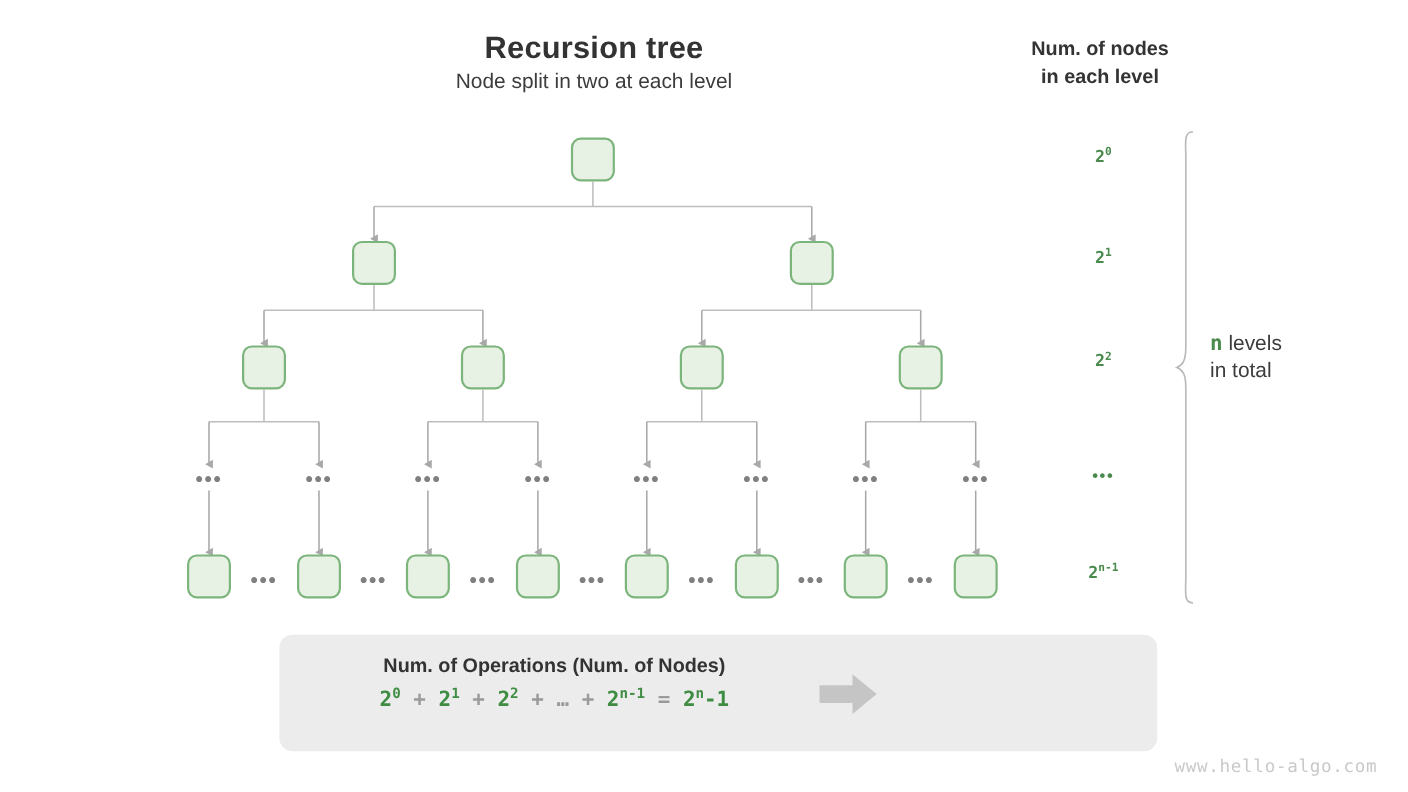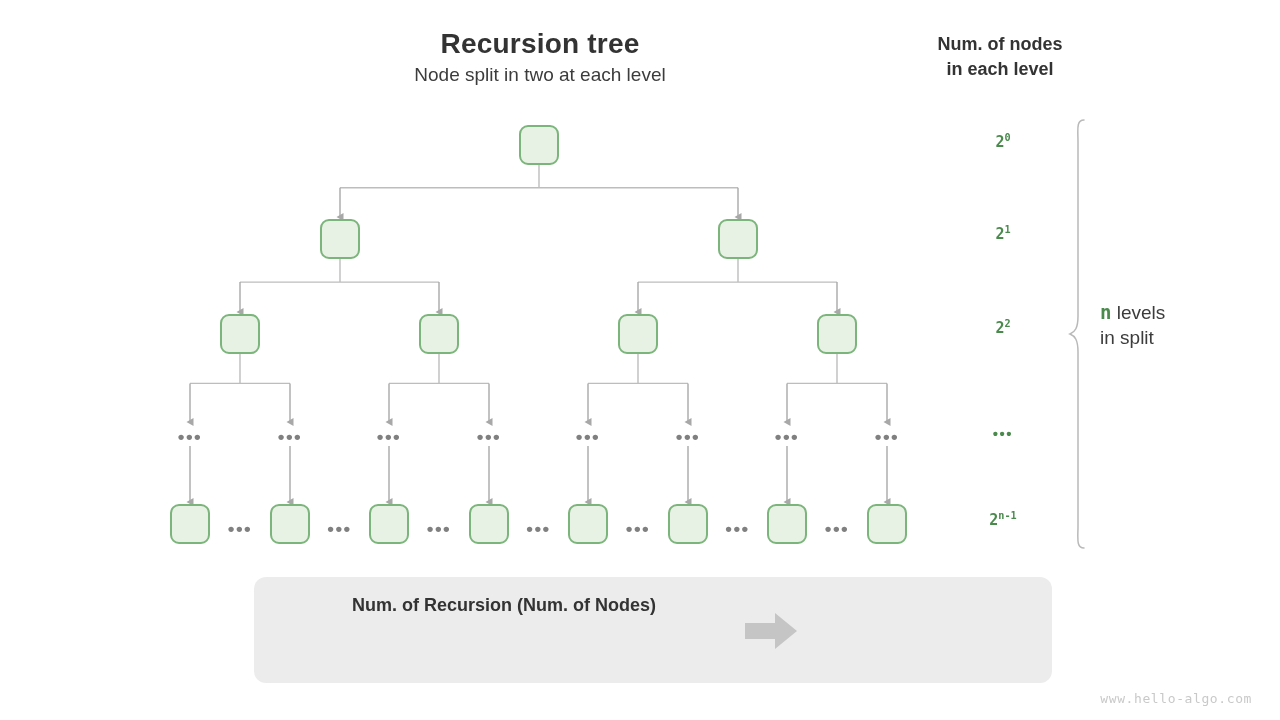--- a/index.html
+++ b/index.html
@@ -167,21 +167,21 @@
     position: absolute;
     left: 489px; top: 33px;
     width: 56px; height: 42px;
   }
 
   
   #watermark {
     position: absolute;
     right: 28px; bottom: 14px;
     font-family: "DejaVu Sans Mono", monospace;
-    font-size: 13px;
+    font-size: 16px;
     color: #c9c9c9;
     letter-spacing: .6px;
   }
 </style>
 </head>
 <body>
 
 <div id="stage">
 
   <div class="title" id="main-title">Recursion tree</div>
@@ -280,26 +280,27 @@
       <div class="lvl-label" style="top: 520px;"><span>2</span><sup>n-1</sup></div>
     </div>
 
   <svg id="brace" viewBox="0 0 28 432" xmlns="http://www.w3.org/2000/svg">
     <path d="M16,2 C8,2 10,12 10,24 L10,198 C10,210 7,214 2,216 C7,218 10,222 10,234
              L10,408 C10,420 8,430 16,430" fill="none" stroke="#b9b9b9" stroke-width="1.5" stroke-linecap="round"></path>
   </svg>
   <div id="levels-text">
     <span class="nvar">n</span>
     <span>levels</span><br>
-    <span>in split</span>
+    <span>in total</span>
   </div>
 
   <div id="summary">
     <div id="sum-left">
-      <div class="sum-head">Num. of Recursion (Num. of Nodes)</div>
+      <div class="sum-head">Num. of Operations (Num. of Nodes)</div>
+      <div class="formula" id="formula"><span class="g">2<sup>0</sup></span> <span class="op">+</span> <span class="g">2<sup>1</sup></span> <span class="op">+</span> <span class="g">2<sup>2</sup></span> <span class="op">+</span> <span class="op">…</span> <span class="op">+</span> <span class="g">2<sup>n-1</sup></span> <span class="op">=</span> <span class="g">2<sup>n</sup>-1</span></div>
     </div>
 
     <svg id="big-arrow" viewBox="0 0 56 42" xmlns="http://www.w3.org/2000/svg">
       <path d="M2,13 L32,13 L32,3 L54,21 L32,39 L32,29 L2,29 Z" fill="#c5c5c5"></path>
     </svg>
 
   </div>
 
   <div id="watermark">www.hello-algo.com</div>
 </div>

